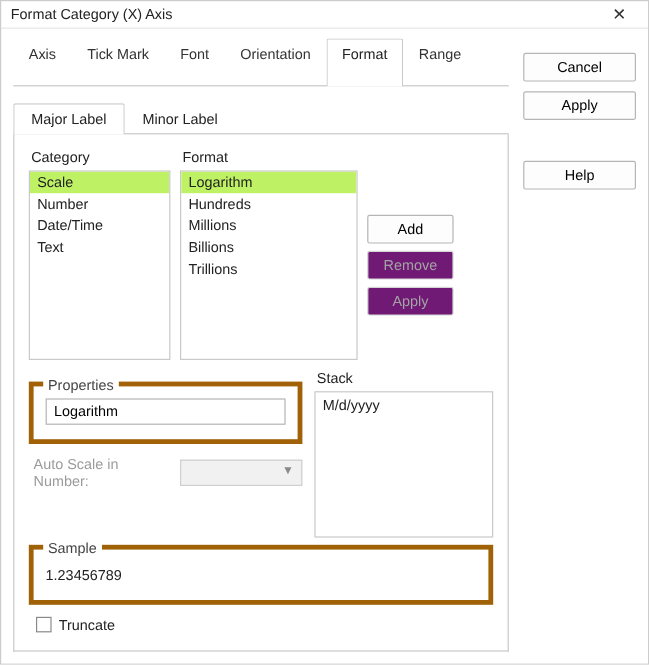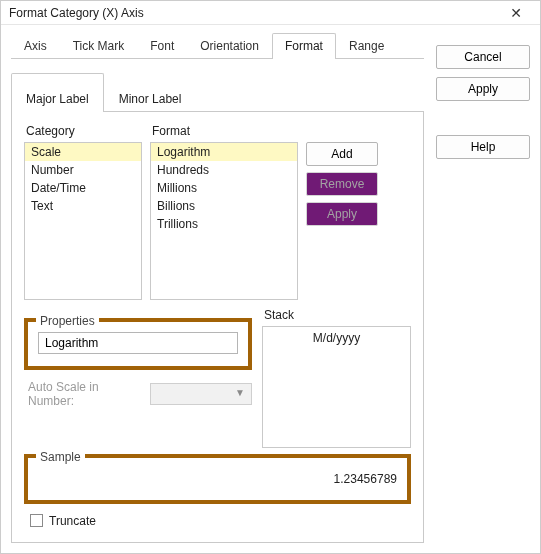--- a/index.html
+++ b/index.html
@@ -18,50 +18,50 @@
   .left { flex: 1; display:flex; flex-direction:column; }
   .right { width: 94px; display: flex; flex-direction: column; gap: 8px; padding-top: 12px; }
   .btn {
     height: 24px; border: 1px solid #b5b5b5; background: #fdfdfd;
     font-size: 12px; cursor: pointer; border-radius: 2px;
   }
   .btn-primary { border: 1px solid #1a7fd6; }
   .btn[disabled] { color: #a3a3a3; border-color: #d5d5d5; background: #701a75; cursor: default; }
   .tabs { display: flex; border-bottom: 1px solid #c9c9c9; position: relative;}
   .tab {
-    padding: 5px 12px 6px; border: 1px solid transparent; border-bottom: none;
+    padding: 5px 12px 20px; border: 1px solid transparent; border-bottom: none;
     margin-right: 0px; margin-bottom: -1px; cursor: pointer; background: transparent;
   }
   .tab.active { border-color: #c9c9c9; background: #fff; border-top-left-radius:2px; border-top-right-radius:2px;}
   .tab:not(.active) { color: #333; }
   .subtabs { display:flex; border-bottom: 1px solid #c9c9c9; margin-top: 14px;}
-  .subtab { padding: 18px 14px 6px; border:1px solid transparent; border-bottom:none; margin-bottom:-1px; cursor:pointer;}
+  .subtab { padding: 5px 14px 6px; border:1px solid transparent; border-bottom:none; margin-bottom:-1px; cursor:pointer;}
   .subtab.active { border-color:#c9c9c9; background:#fff; border-top-left-radius:2px; border-top-right-radius:2px;}
   .pane { border:1px solid #c9c9c9; border-top:none; padding: 10px 12px 12px 12px; flex:1; display:flex; flex-direction:column;}
   .row1 { display:flex; gap: 8px; }
   .col { display:flex; flex-direction:column; }
   .label { margin: 2px 0 4px 2px; }
   .listbox { border:1px solid #c9c9c9; background:#fff; height: 158px; overflow:hidden; }
   .listbox .item { padding: 2px 6px; cursor:pointer; }
-  .listbox .item.selected { background: #fef9c3; }
+  .listbox .item.selected { background: #bef264; }
   .cat-col { width: 118px; }
   .fmt-col { width: 148px; }
-  .list-btns { width: 72px; display:flex; flex-direction:column; gap:6px; margin-top: 20px;}
+  .list-btns { width: 72px; display:flex; flex-direction:column; gap:6px; margin-top: 20px; justify-content: center;}
   .row2 { display:flex; gap: 10px; margin-top: 8px;}
   .group { border:4px solid #a16207; padding: 10px 10px 12px 10px; position:relative; margin-top:10px;}
   .group-label { position:absolute; top:-8px; left:8px; background:#fff; padding:0 4px; font-size:12px; color:#444;}
   .props { width: 228px; }
   .textbox { width: 200px; height: 22px; border:1px solid #b5b5b5; padding:2px 6px; font-size:12px; font-family:inherit;}
   .stack-col { flex:1; }
   .stack-label { margin:0 0 4px 2px; }
-  .stackbox { border:1px solid #c9c9c9; height: 122px; padding: 4px 6px; background:#fff;text-align:center; }
+  .stackbox { border:1px solid #c9c9c9; height: 122px; padding: 4px 6px; background:#fff; }
   .autoscale-row { display:flex; align-items:center; gap:10px; margin: 10px 0 2px 4px; color:#9b9b9b;}
   .combo { width: 110px; height: 22px; border:1px solid #cfcfcf; background:#f1f1f1; position:relative; }
   .combo .chev { position:absolute; right:6px; top:3px; color:#8a8a8a; font-size:10px;}
-  .sample { margin-top:6px; text-align:right; padding-top:14px; padding-bottom:14px;}
+  .sample { margin-top:6px; text-align:left; padding-top:14px; padding-bottom:14px;}
   .sample-val { font-size:12px; }
   .truncate-row { display:flex; align-items:flex-start; gap:6px; margin:10px 0 2px 6px; }
   .chk { width:13px; height:13px; border:1px solid #8a8a8a; background:#fff; display:inline-block;}
   .spacer { height: 18px; }
 </style>
 </head>
 <body>
 
 <div class="window">
   <div class="titlebar">

